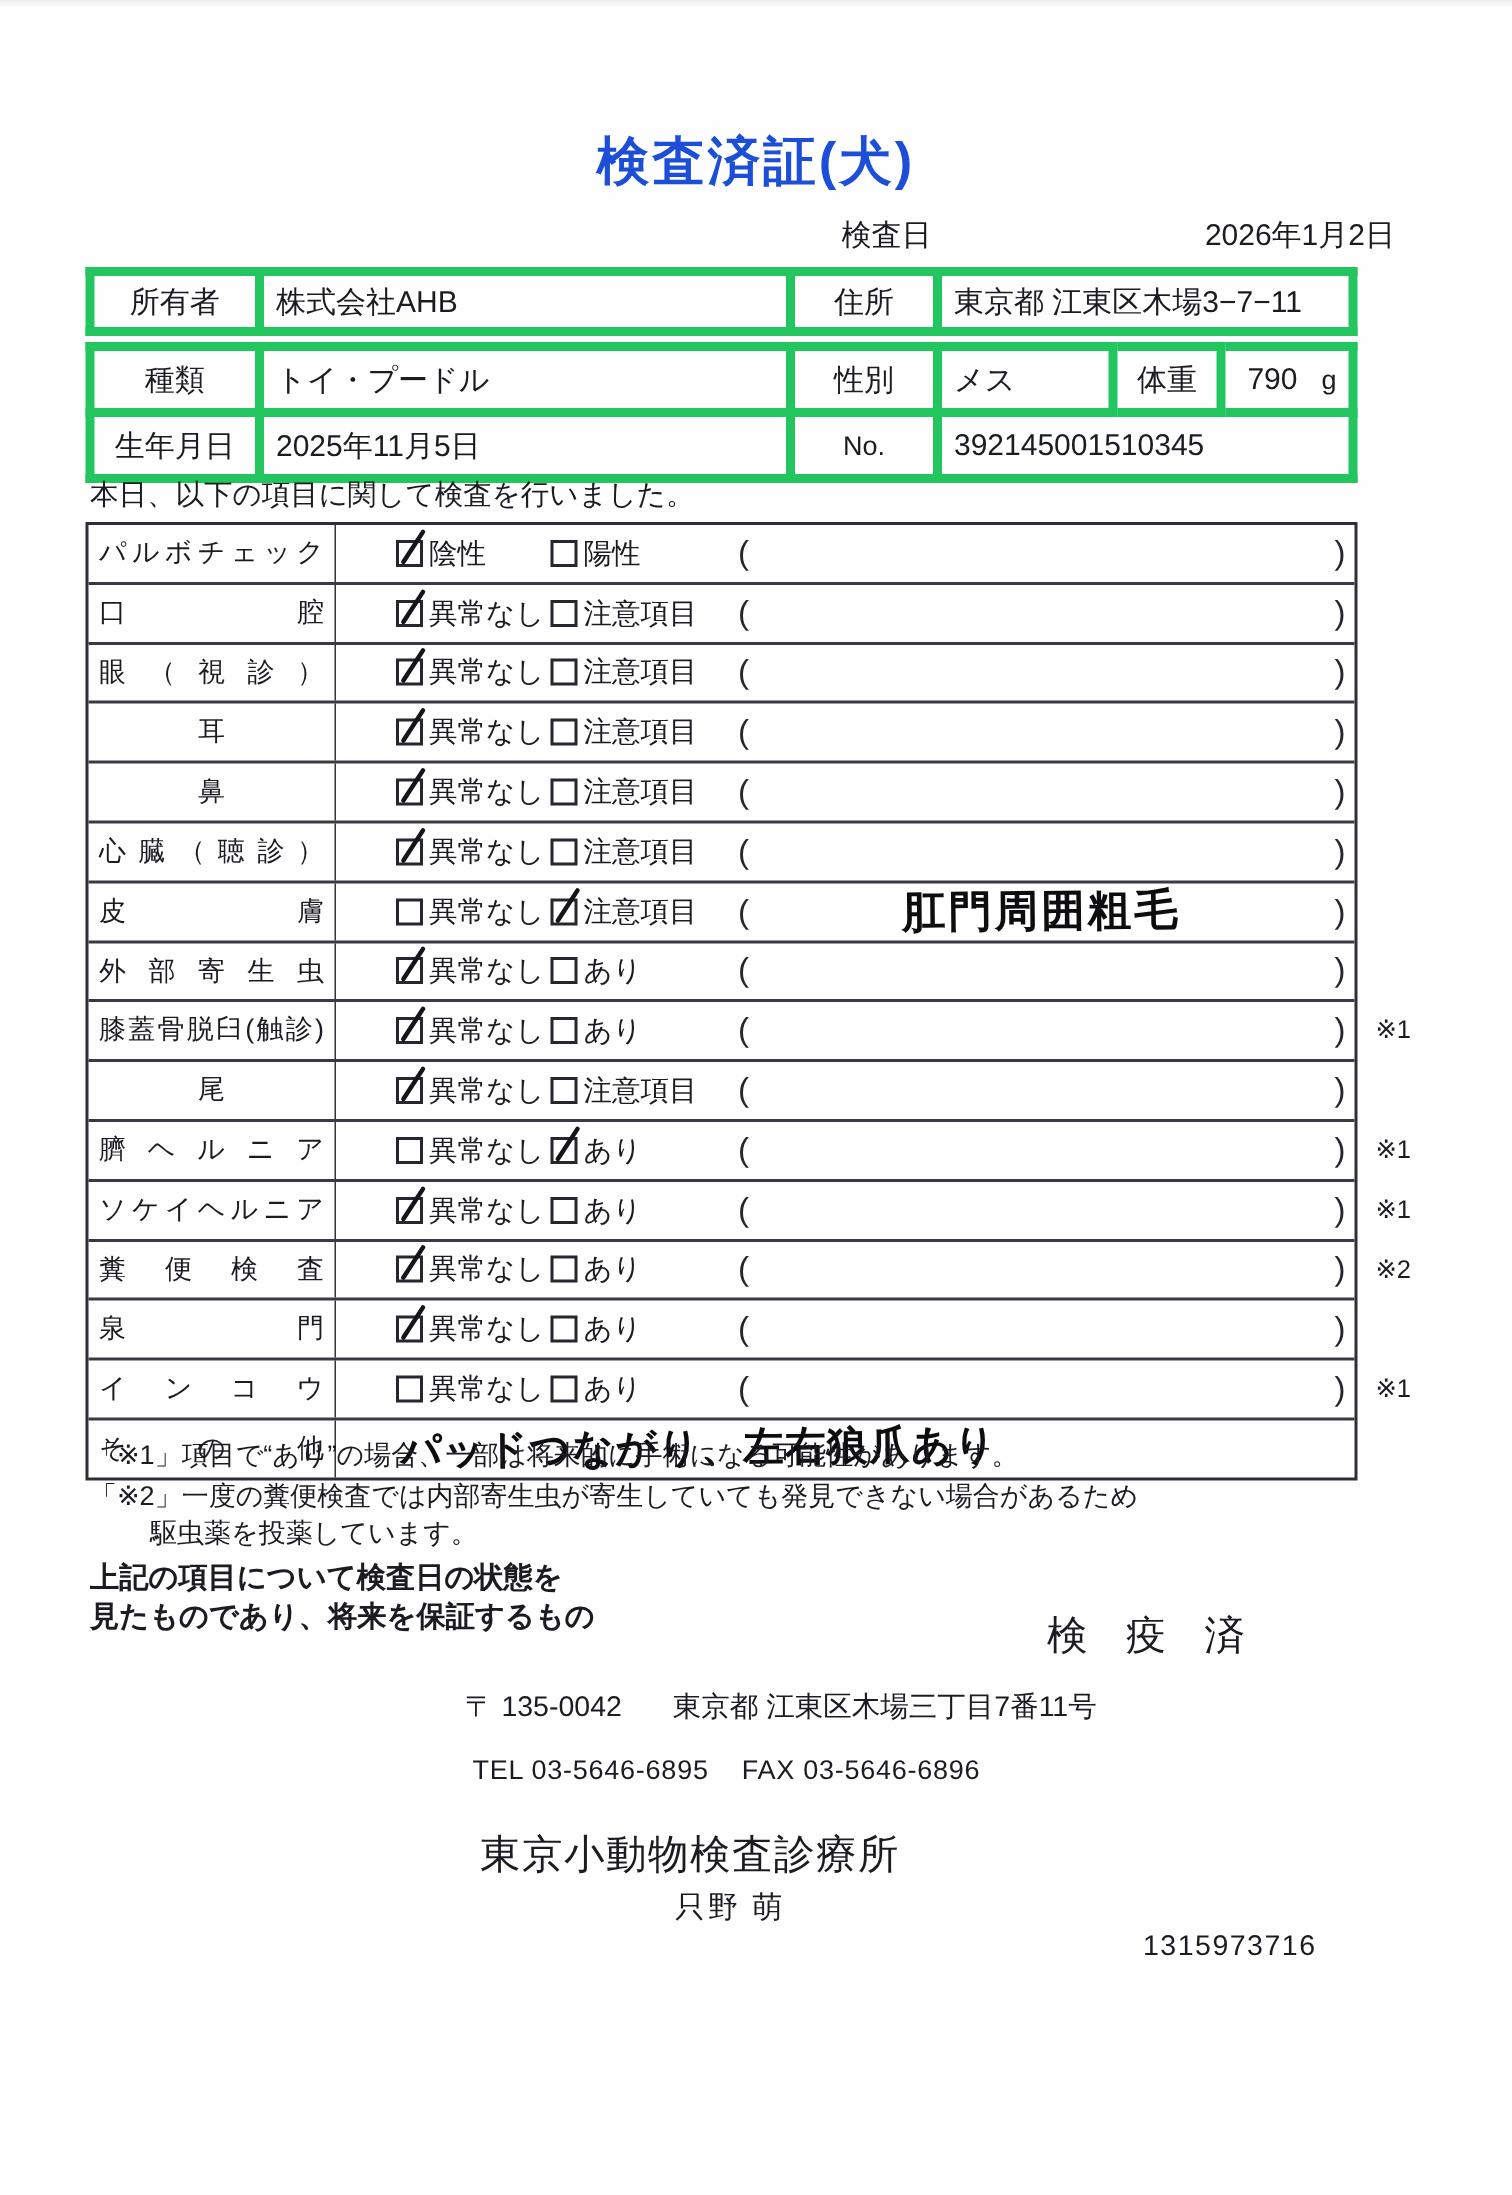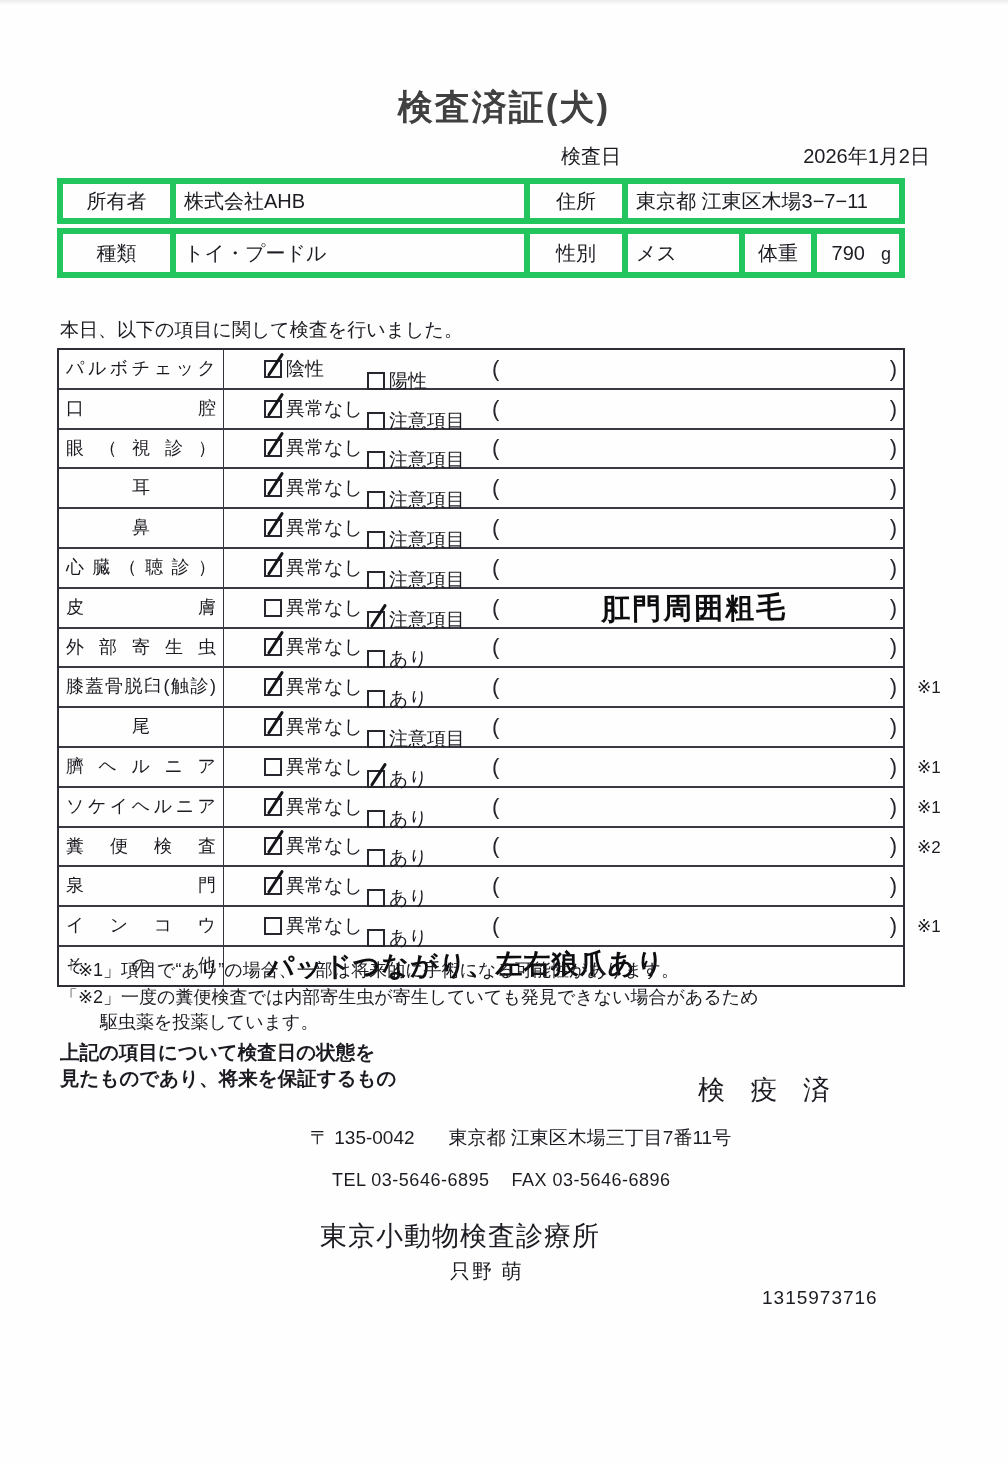--- a/index.html
+++ b/index.html
@@ -3,21 +3,21 @@
 <meta charset="utf-8">
 <style>
   html,body{margin:0;padding:0;background:#e9e9e9;}
   #page{position:relative;width:1008px;height:1463px;background:#fefefe;
         font-family:"Liberation Sans","DejaVu Sans",sans-serif;color:#1b1b22;overflow:hidden;}
   #scan-edge{position:absolute;left:0;top:0;width:100%;height:5px;
         background:linear-gradient(#ececec,#fefefe);}
   .abs{position:absolute;}
   
   #title{left:0;top:84px;width:100%;text-align:center;font-size:35px;font-weight:600;
-         letter-spacing:2px;color:#404040;}
+         letter-spacing:2px;color:#1d4ed8;}
   #insp-line{left:0;top:143px;width:100%;height:24px;font-size:20px;}
   #insp-label{position:absolute;left:561px;}
   #insp-date{position:absolute;right:78px;}
   
   table.info{position:absolute;left:57px;width:848px;border-collapse:collapse;
              table-layout:fixed;font-size:20px;}
   table.info td{border:6px solid #22c55e;padding:0 8px;overflow:hidden;white-space:nowrap;}
   table.info td.lab{text-align:center;padding:0 2px;}
   #tbl-owner{top:178px;}
   #tbl-owner td{height:34px;}
@@ -31,21 +31,21 @@
   #checklist{left:57px;top:348px;width:848px;border:2px solid #2e2e38;box-sizing:border-box;}
   .cl-row{position:relative;height:37.8px;border-bottom:2px solid #3a3a44;display:flex;}
   .cl-row:last-child{border-bottom:none;gap:29px;}
   .cl-label{width:165px;box-sizing:border-box;border-right:1.5px solid #33333c;
             padding:0 7px;font-size:18px;line-height:36px;white-space:nowrap;
             text-align:justify;text-align-last:justify;overflow:hidden;}
   .cl-label.center{text-align:center;text-align-last:center;}
   .cl-content{position:relative;flex:1;}
   .opt{position:absolute;top:50%;transform:translateY(-50%);display:flex;
        align-items:center;font-size:19px;white-space:nowrap;}
-  .o1{left:8px;padding-left:32px;} .o2{left:143px;margin-top:12px;}
+  .o1{left:8px;padding-left:32px;} .o2{left:143px;}
   .box{display:inline-block;width:14px;height:14px;border:2px solid #26262e;
        position:relative;margin-right:4px;flex:0 0 auto;}
   .box.checked::after{content:"";position:absolute;width:2.5px;height:27px;
        background:#141419;left:8px;top:-11px;transform:rotate(33deg);border-radius:2px;}
   .paren-zone{position:absolute;left:268px;right:6px;top:0;bottom:0;display:flex;
        align-items:center;justify-content:space-between;font-size:22px;color:#26262e;}
   .hw{font-weight:600;letter-spacing:2px;color:#0d0d10;transform:rotate(-0.6deg);}
   .paren-zone .hw{flex:1;text-align:center;font-size:29px;line-height:30px;}
   .free-hw{display:inline-block;font-size:27px;line-height:37px;padding-left:14px;
        letter-spacing:1px;}
@@ -53,21 +53,21 @@
   
   .footnote{font-size:18px;}
   #note1{left:60px;top:958px;}
   #note2{left:60px;top:985px;}
   #note2b{left:100px;top:1010px;}
   #disclaimer{left:60px;top:1040px;font-size:19.5px;font-weight:600;line-height:25.5px;}
   #stamp{left:698px;top:1072px;font-size:27px;letter-spacing:9px;font-weight:500;}
   
   #addr-line{left:310px;top:1125px;font-size:19px;}
   #addr-line .gap{display:inline-block;width:34px;}
-  #telfax{left:332px;top:1170px;font-size:18px;letter-spacing:.5px;}
+  #telfax{left:315px;top:1170px;font-size:18px;letter-spacing:.5px;}
   #telfax .gap{display:inline-block;width:22px;}
   #clinic-name{left:320px;top:1218px;font-size:27px;letter-spacing:1px;}
   #vet-name{left:450px;top:1258px;font-size:20px;letter-spacing:2px;}
   #serial{left:762px;top:1287px;font-size:19px;letter-spacing:1px;}
 </style>
 </head>
 <body>
 
 <div id="page">
   <div id="scan-edge"></div>
@@ -93,20 +93,26 @@
   <table class="info" id="tbl-info">
     <tbody>
         <tr>
       <td class="lab" style="width:103px">種類</td>
       <td style="width:332px">トイ・プードル</td>
       <td class="lab" style="width:88px">性別</td>
       <td style="width:95px">メス</td>
       <td class="lab" style="width:62px">体重</td>
       <td class="weight-cell"><span>790</span><span class="unit">g</span></td>
     </tr>
+    <tr>
+      <td class="lab">生年月日</td>
+      <td>2025年11月5日</td>
+      <td class="lab" style="font-size:18px">No.</td>
+      <td colspan="3">392145001510345</td>
+    </tr>
   </tbody>
     </table>
 
   <div class="abs" id="intro">本日、以下の項目に関して検査を行いました。</div>
 
   <div class="abs" id="checklist">
       <div class="cl-row">
         <div class="cl-label">パルボチェック</div>
         <div class="cl-content">
           <span class="opt o1">

